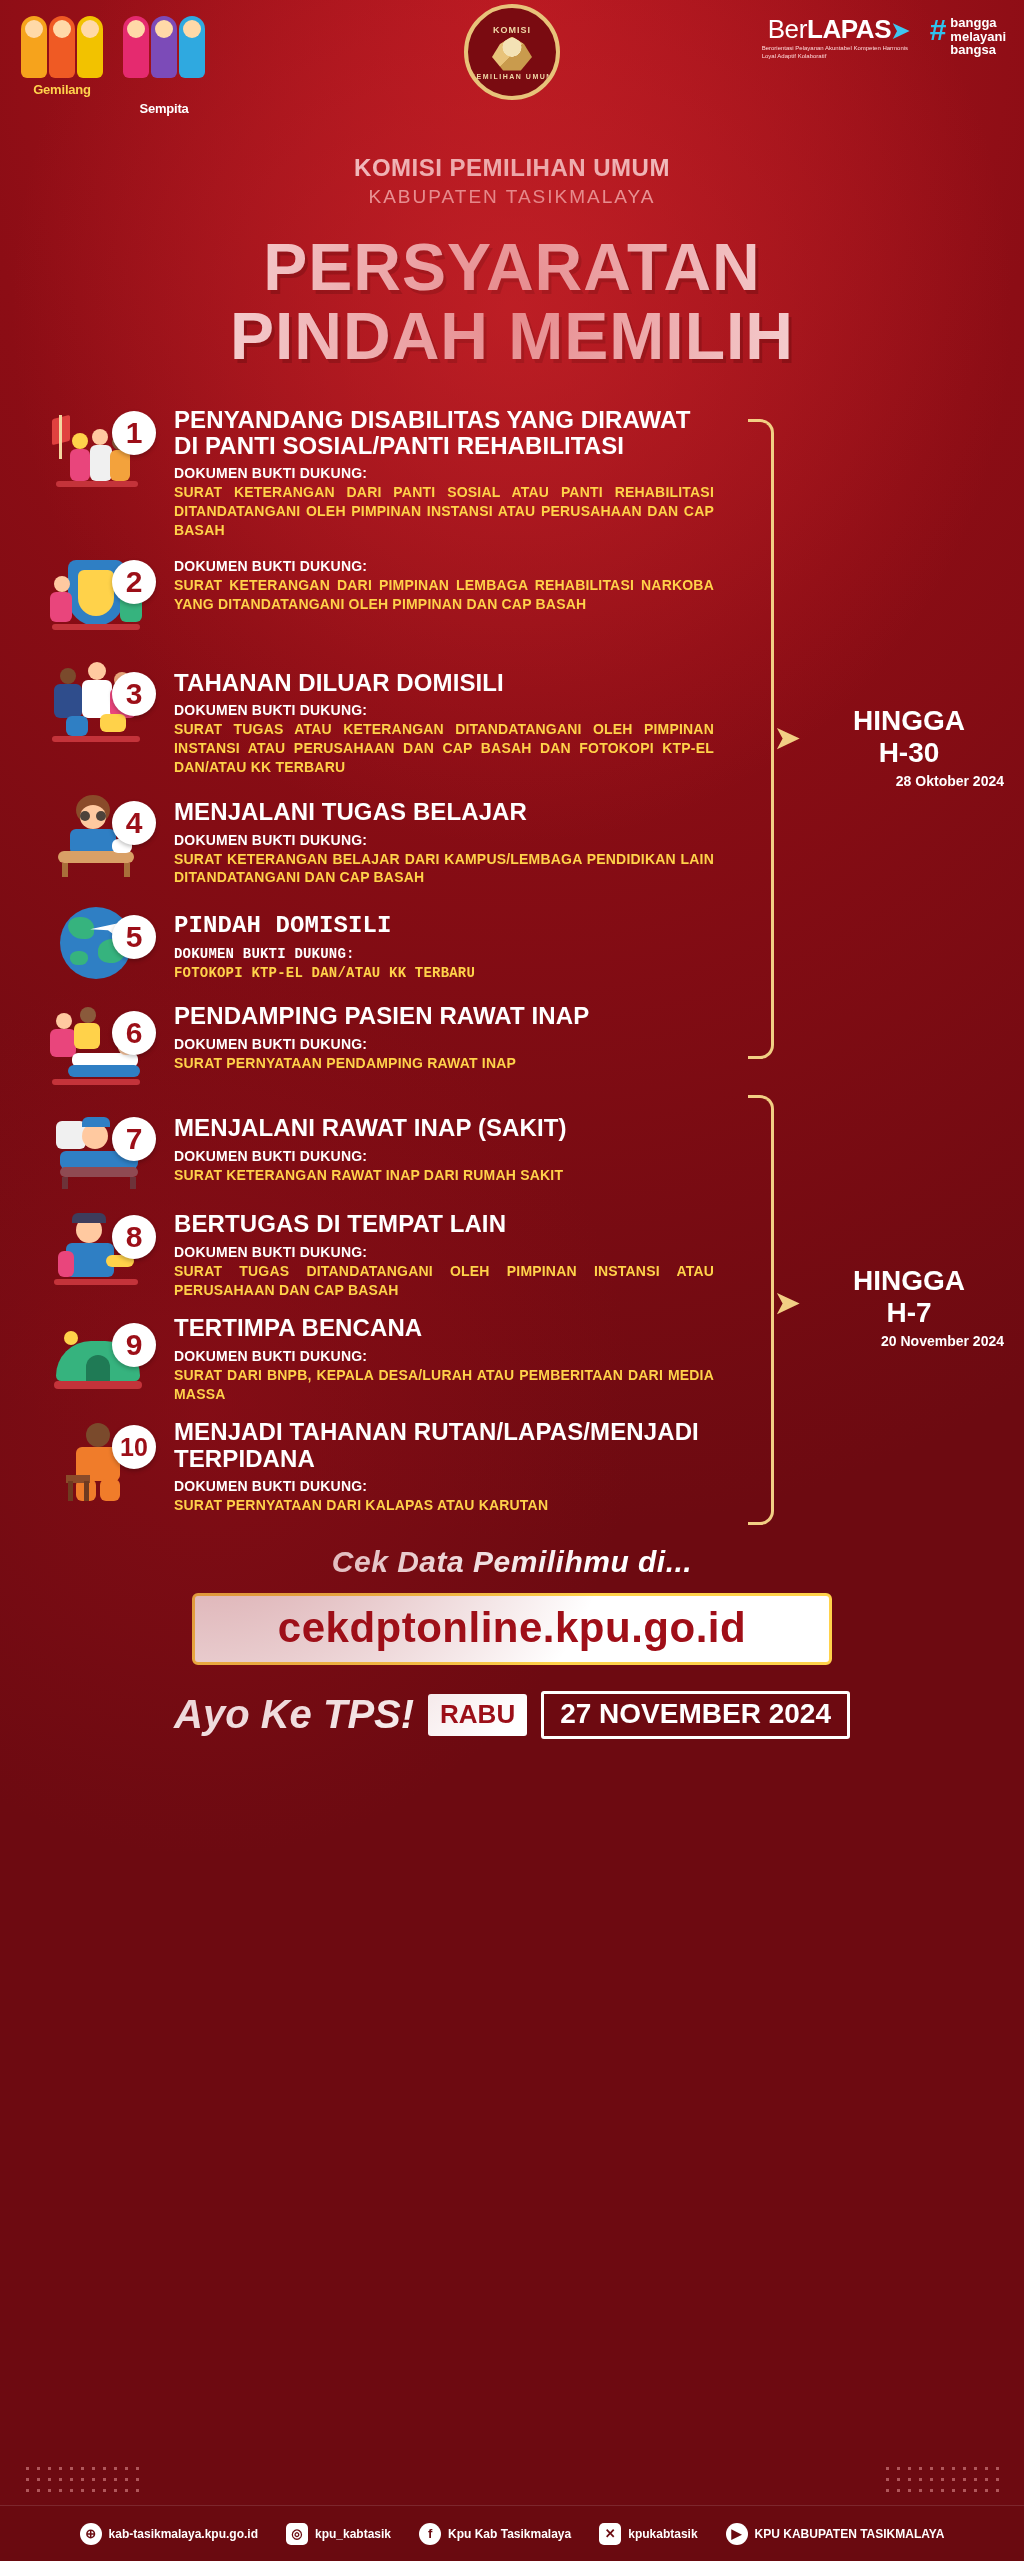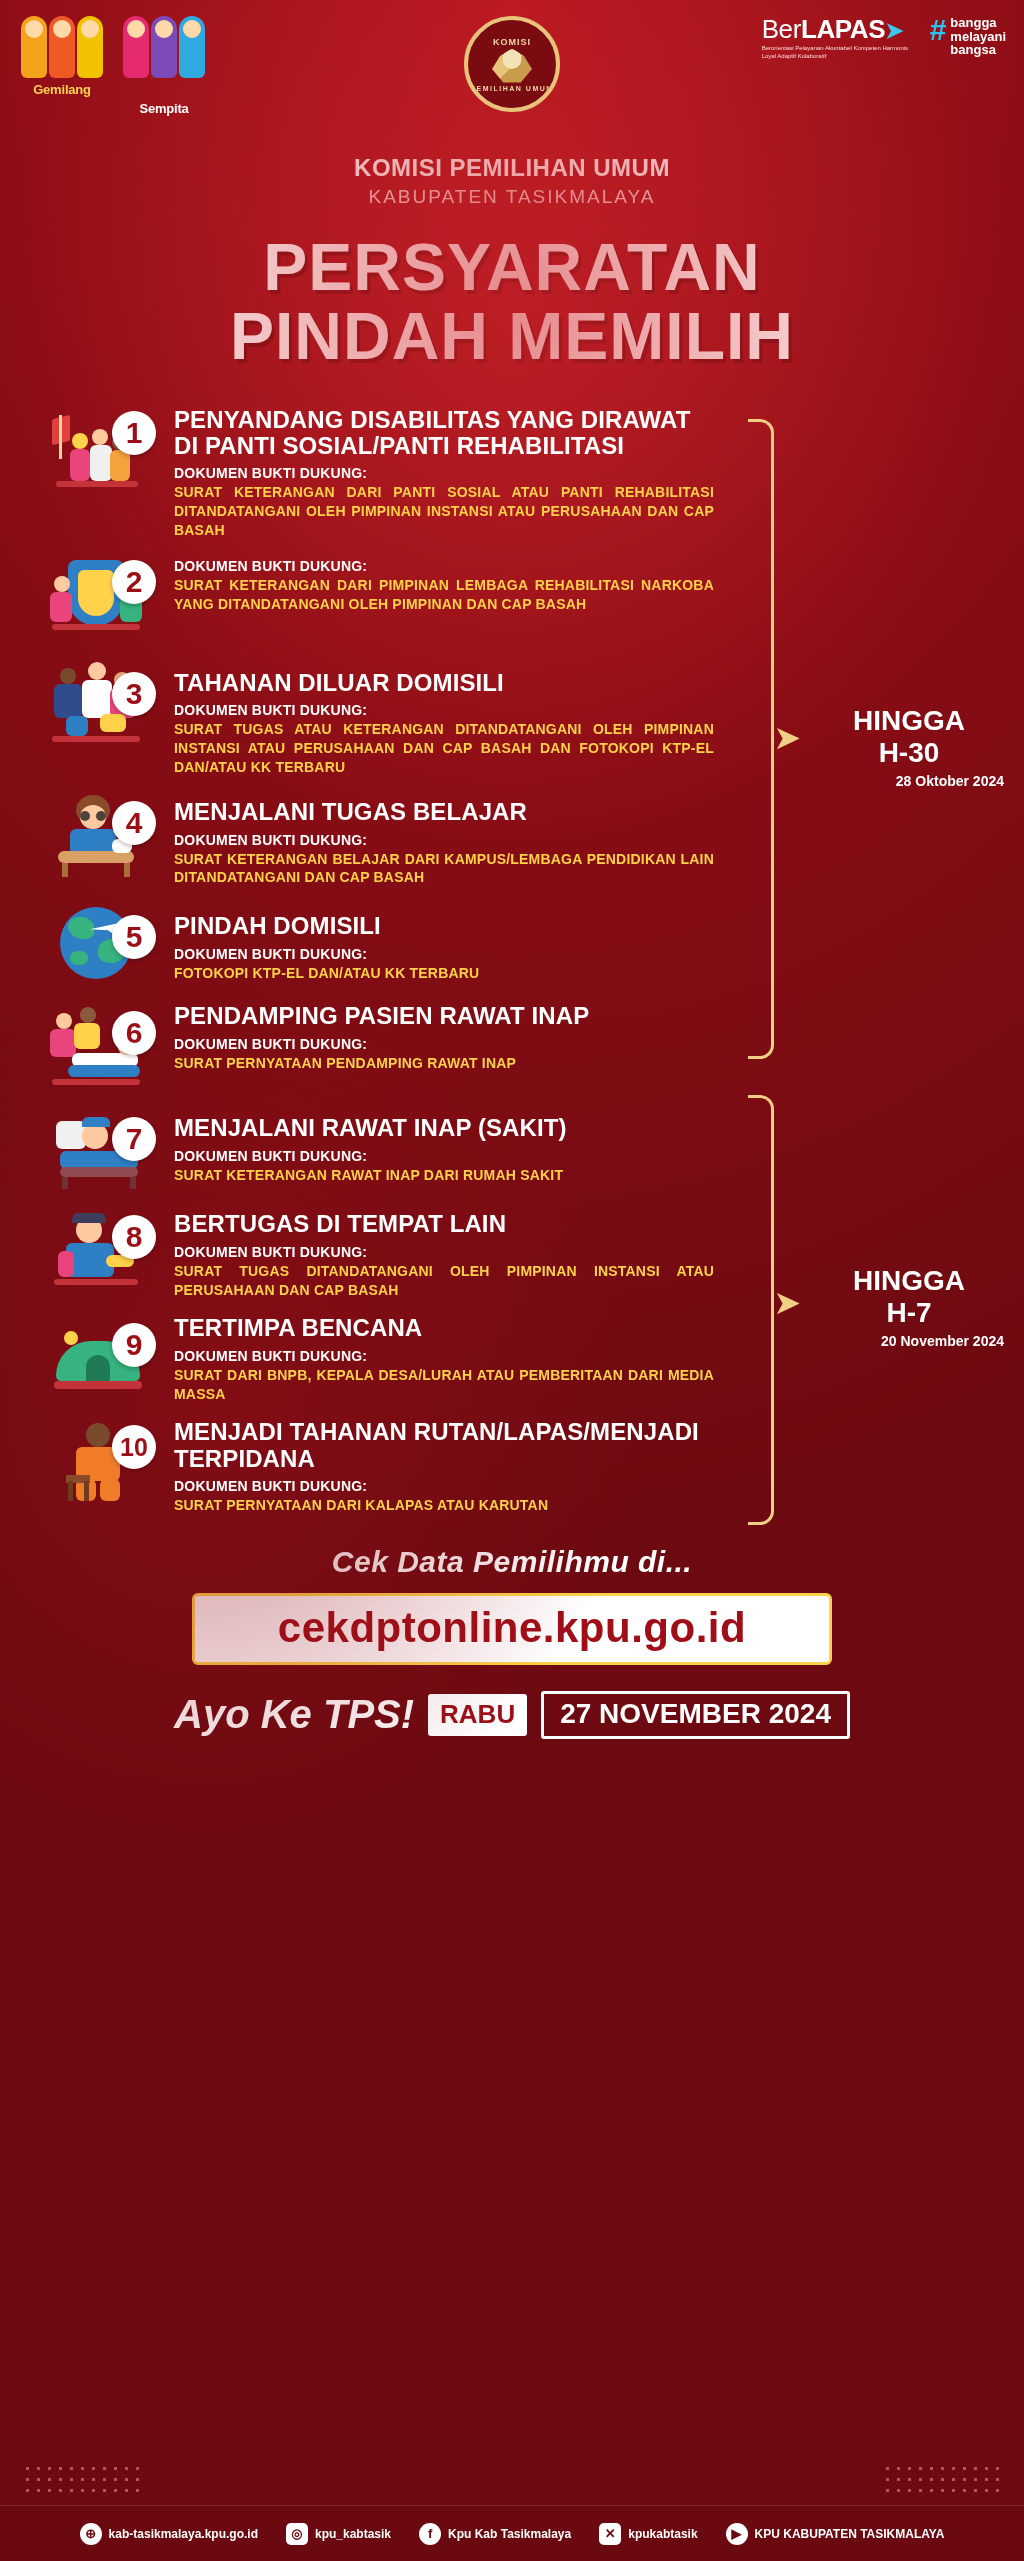--- a/index.html
+++ b/index.html
@@ -79,21 +79,21 @@
     font-weight: bold;
     color: #ffffff;
     letter-spacing: -0.2px;
   }
   .m1 .cap { color: #ffd34d; }
   .m2 .cap { color: #ffffff; margin-top: 23px; }
 
   .kpu-logo {
     position: absolute;
     left: 50%;
-    top: 16px;
+    top: 4px;
     transform: translateX(-50%);
     width: 120px;
     text-align: center;
   }
   .kpu-badge {
     width: 96px; height: 96px;
     margin: 0 auto;
     border-radius: 50%;
     background: #7a0b11;
     border: 4px solid #e8c37a;
@@ -135,21 +135,21 @@
     gap: 18px;
   }
   .berakhlak { text-align: left; }
   .berakhlak .main {
     font-size: 26px;
     font-weight: bold;
     color: #ffffff;
     letter-spacing: -0.4px;
     line-height: 1;
   }
-  .berakhlak .main .light { font-weight: normal; }
+  .berakhlak .main .light { font-weight: normal; margin-left: 6px; }
   .berakhlak .main .arrow { color: #3fc6f0; font-size: 22px; }
   .berakhlak .sub {
     font-size: 6px;
     color: #ffd9d9;
     line-height: 1.25;
     margin-top: 3px;
     max-width: 150px;
   }
   .bmb { display: flex; align-items: flex-start; gap: 4px; }
   .bmb .hash {
@@ -551,21 +551,21 @@
 
     <div class="item" style="margin-bottom:10px;">
       <div class="ill">
         <div class="sh circle" style="left:14px; top:8px; width:72px; height:72px; background:#2f7fc4;"></div>
         <div class="sh" style="left:22px; top:18px; width:26px; height:22px; background:#36b37e; border-radius:40% 50% 30% 60%;"></div>
         <div class="sh" style="left:52px; top:40px; width:28px; height:24px; background:#36b37e; border-radius:50% 30% 55% 40%;"></div>
         <div class="sh" style="left:24px; top:52px; width:18px; height:14px; background:#36b37e; border-radius:45%;"></div>
         <div class="sh" style="left:44px; top:24px; width:40px; height:12px; background:#ffffff; clip-path: polygon(0 50%, 70% 0, 100% 45%, 62% 100%, 45% 58%);"></div>
       </div>
       <div class="num" style="top:18px;">5</div>
-      <div class="body" style="padding-top:16px;">
+      <div class="body" style="padding-top:16px;font-family:Liberation Mono, monospace;">
         <div class="h">PINDAH DOMISILI</div>
         <div class="dok">DOKUMEN BUKTI DUKUNG:</div>
         <div class="doc">FOTOKOPI KTP-EL DAN/ATAU KK TERBARU</div>
       </div>
     </div>
 
     <div class="item" style="margin-bottom:10px;">
       <div class="ill">
         <div class="sh circle" style="left:10px; top:10px; width:16px; height:16px; background:#ffc9a0;"></div>
         <div class="sh rr" style="left:4px; top:26px; width:26px; height:28px; background:#e9457c;"></div>

